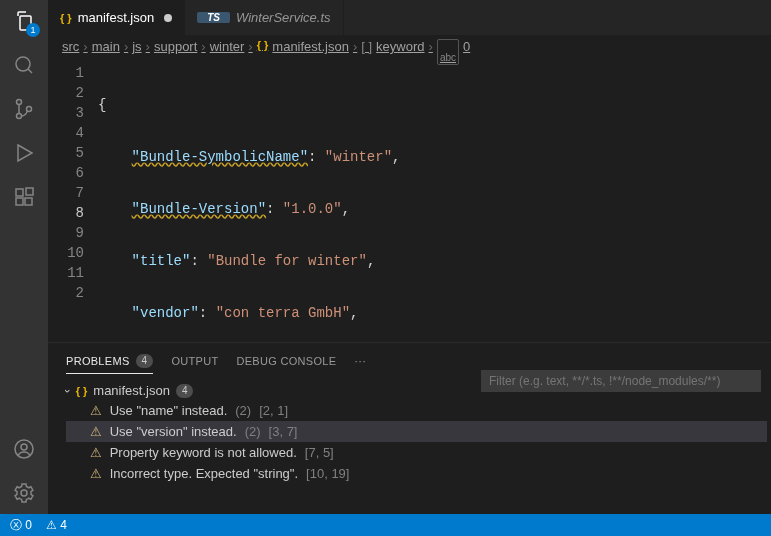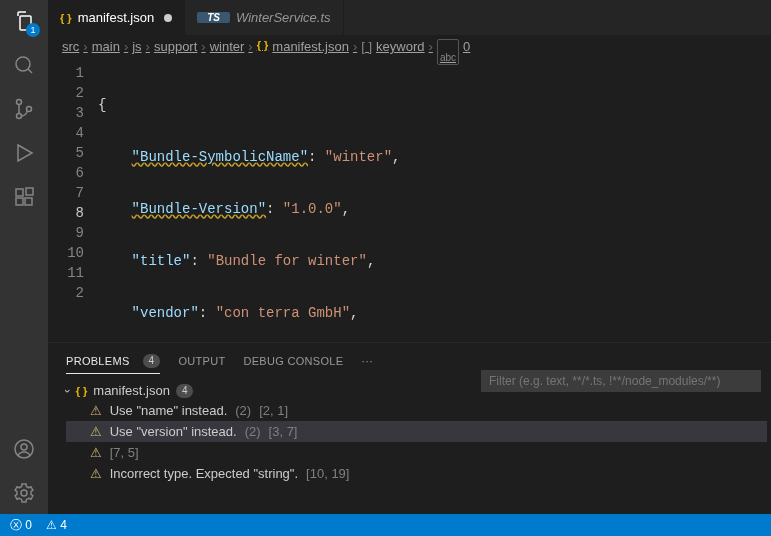--- a/index.html
+++ b/index.html
@@ -24,21 +24,21 @@
   .gutter { width: 50px; text-align: right; color: #858585; padding-right: 14px; padding-top: 2px; user-select:none;}
   .gutter div { height: 20px; line-height: 20px; }
   .code { flex: 1; padding-top: 2px; white-space: pre; }
   .code .line { height: 20px; line-height: 20px; }
   .punct { color: #d4d4d4; }
   .key { color: #9cdcfe; }
   .str { color: #ce9178; }
   .warn-underline { text-decoration-line: underline; text-decoration-style: wavy; text-decoration-color: #c9a227; }
   .panel { height: 172px; background: #1e1e1e; border-top: 1px solid #2a2a2a; display: flex; flex-direction: column; }
   .panel-head { display: flex; align-items: center; padding: 4px 10px 0 18px; gap: 18px; height: 32px; }
-  .panel-tab { color: #999; font-size: 11px; letter-spacing: 0.3px; cursor: pointer; display:flex; align-items:center; gap:13px;}
+  .panel-tab { color: #999; font-size: 11px; letter-spacing: 0.3px; cursor: pointer; display:flex; align-items:center; gap:6px;}
   .panel-tab.active { color: #e7e7e7; border-bottom: 1px solid #e7e7e7; padding-bottom: 5px; margin-bottom: -6px; }
   .count-badge { background: #4d4d4d; color: #ccc; border-radius: 8px; font-size: 10px; padding: 0 6px; height: 14px; line-height:14px; }
   .panel-filter { margin-left: auto; }
   .panel-filter input { background: #3c3c3c; border: none; color: #ccc; padding: 4px 8px; width: 280px; font-size: 12px; outline:none;margin-top:40px; }
   .problems-body { padding: 6px 4px 0 18px; overflow: auto; flex:1;}
   .prob-file { display:flex; align-items:center; gap:6px; color:#ccc; font-size:13px; padding:2px 0;}
   .prob-file .path { color:#808080; }
   .prob-item { display: flex; align-items:center; gap:8px; padding: 3px 0 3px 24px; font-size:13px; color:#ccc; cursor:pointer;}
   .prob-item.sel { background:#37373d; }
   .prob-loc { color:#808080; }
@@ -200,20 +200,21 @@
           <span class="prob-loc">[2, 1]</span>
         </div>
         <div class="prob-item sel">
           <span class="warn-tri">⚠</span>
           <span>Use "version" instead.</span>
           <span class="prob-loc">(2)</span>
           <span class="prob-loc">[3, 7]</span>
         </div>
         <div class="prob-item">
           <span class="warn-tri">⚠</span>
+          <span>Property keyword is not allowed.</span>
           <span class="prob-loc">[7, 5]</span>
         </div>
         <div class="prob-item">
           <span class="warn-tri">⚠</span>
           <span>Incorrect type. Expected "string".</span>
           <span class="prob-loc">[10, 19]</span>
         </div>
       </div>
     </div>
   </div>

